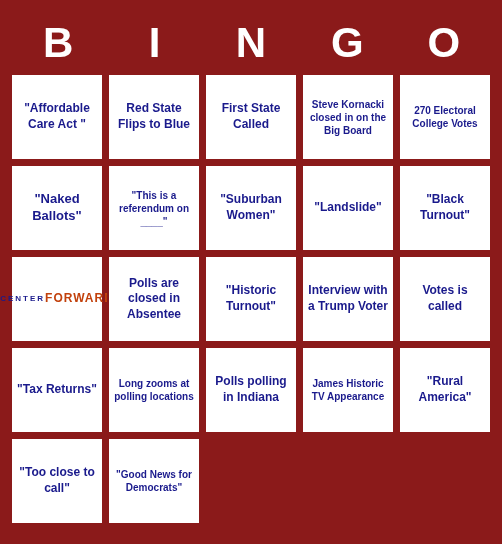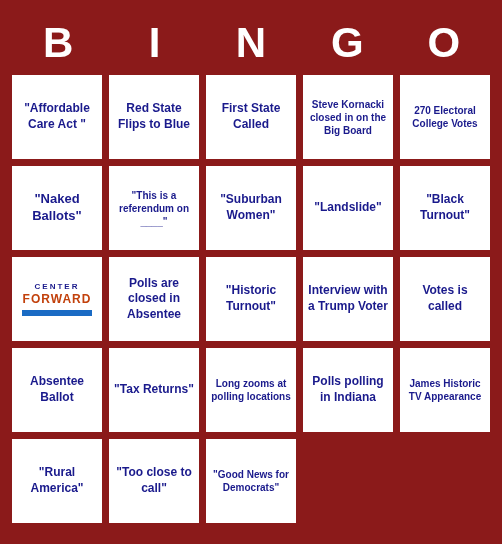--- a/index.html
+++ b/index.html
@@ -68,21 +68,21 @@
       width: 100%;
       height: 100%;
       display: flex;
       align-items: center;
       justify-content: center;
       background: white;
     }
 
     .center-forward-logo {
       display: flex;
-      flex-direction: column;
+      flex-direction: row;
       align-items: center;
       justify-content: center;
       width: 80px;
       height: 50px;
     }
 
     .cf-top {
       font-size: 8px;
       letter-spacing: 2px;
       color: #1a1a8c;
@@ -178,23 +178,20 @@
       <div class="bingo-cell">
         <span class="cell-text">"Historic Turnout"</span>
       </div>
       <div class="bingo-cell">
         <span class="cell-text">Interview with a Trump Voter</span>
       </div>
       <div class="bingo-cell">
         <span class="cell-text">Votes is called</span>
       </div>
       <div class="bingo-cell">
-        <span class="cell-text">Absentee Ballot</span>
-      </div>
-      <div class="bingo-cell">
         <span class="cell-text">"Tax Returns"</span>
       </div>
       <div class="bingo-cell">
         <span class="cell-text small">Long zooms at polling locations</span>
       </div>
       <div class="bingo-cell">
         <span class="cell-text">Polls polling in Indiana</span>
       </div>
       <div class="bingo-cell">
         <span class="cell-text small">James Historic TV Appearance</span>

